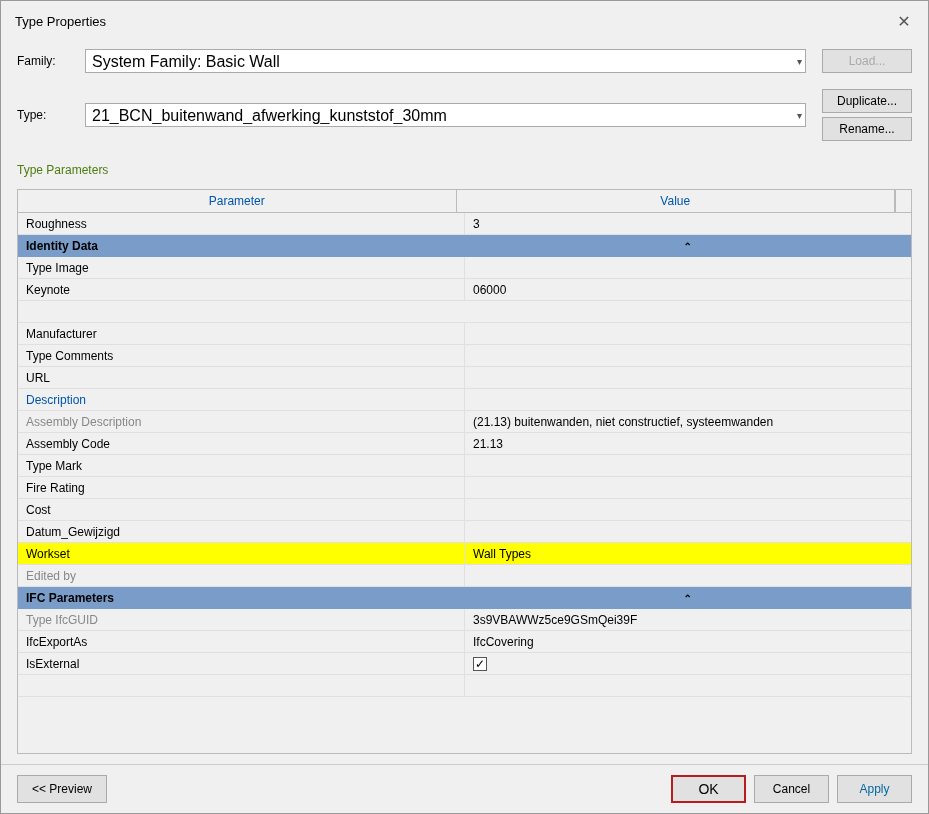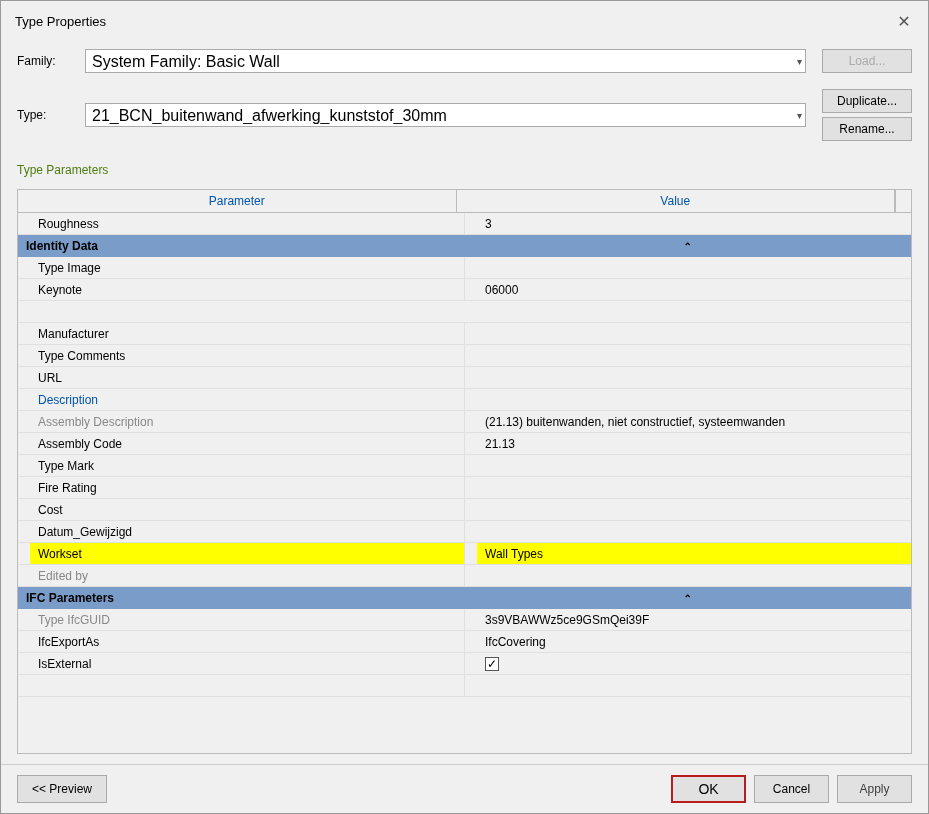--- a/index.html
+++ b/index.html
@@ -141,21 +141,20 @@
     .param-cell {
       flex: 1;
       padding: 3px 8px;
       font-size: 12px;
       border-right: 1px solid #e0e0e0;
       color: #000;
       overflow: hidden;
       white-space: nowrap;
       display: flex;
       align-items: center;
-      margin-left: 12px;
     }
     .param-cell:last-child {
       border-right: none;
     }
     .section-header-row {
       display: flex;
       background: #7a9cc8;
       min-height: 22px;
     }
     .section-header-cell {
@@ -232,21 +231,21 @@
       font-size: 12px;
       cursor: pointer;
     }
     .btn-apply {
       min-width: 75px;
       height: 28px;
       background: #e1e1e1;
       border: 1px solid #aaa;
       font-size: 12px;
       cursor: pointer;
-      color: #404040;
+      color: #0369a1;
     }
     .btn-preview {
       min-width: 90px;
       height: 28px;
       background: #e1e1e1;
       border: 1px solid #aaa;
       font-size: 12px;
       cursor: pointer;
     }
     .col-param { width: 430px; flex-shrink: 0; }

